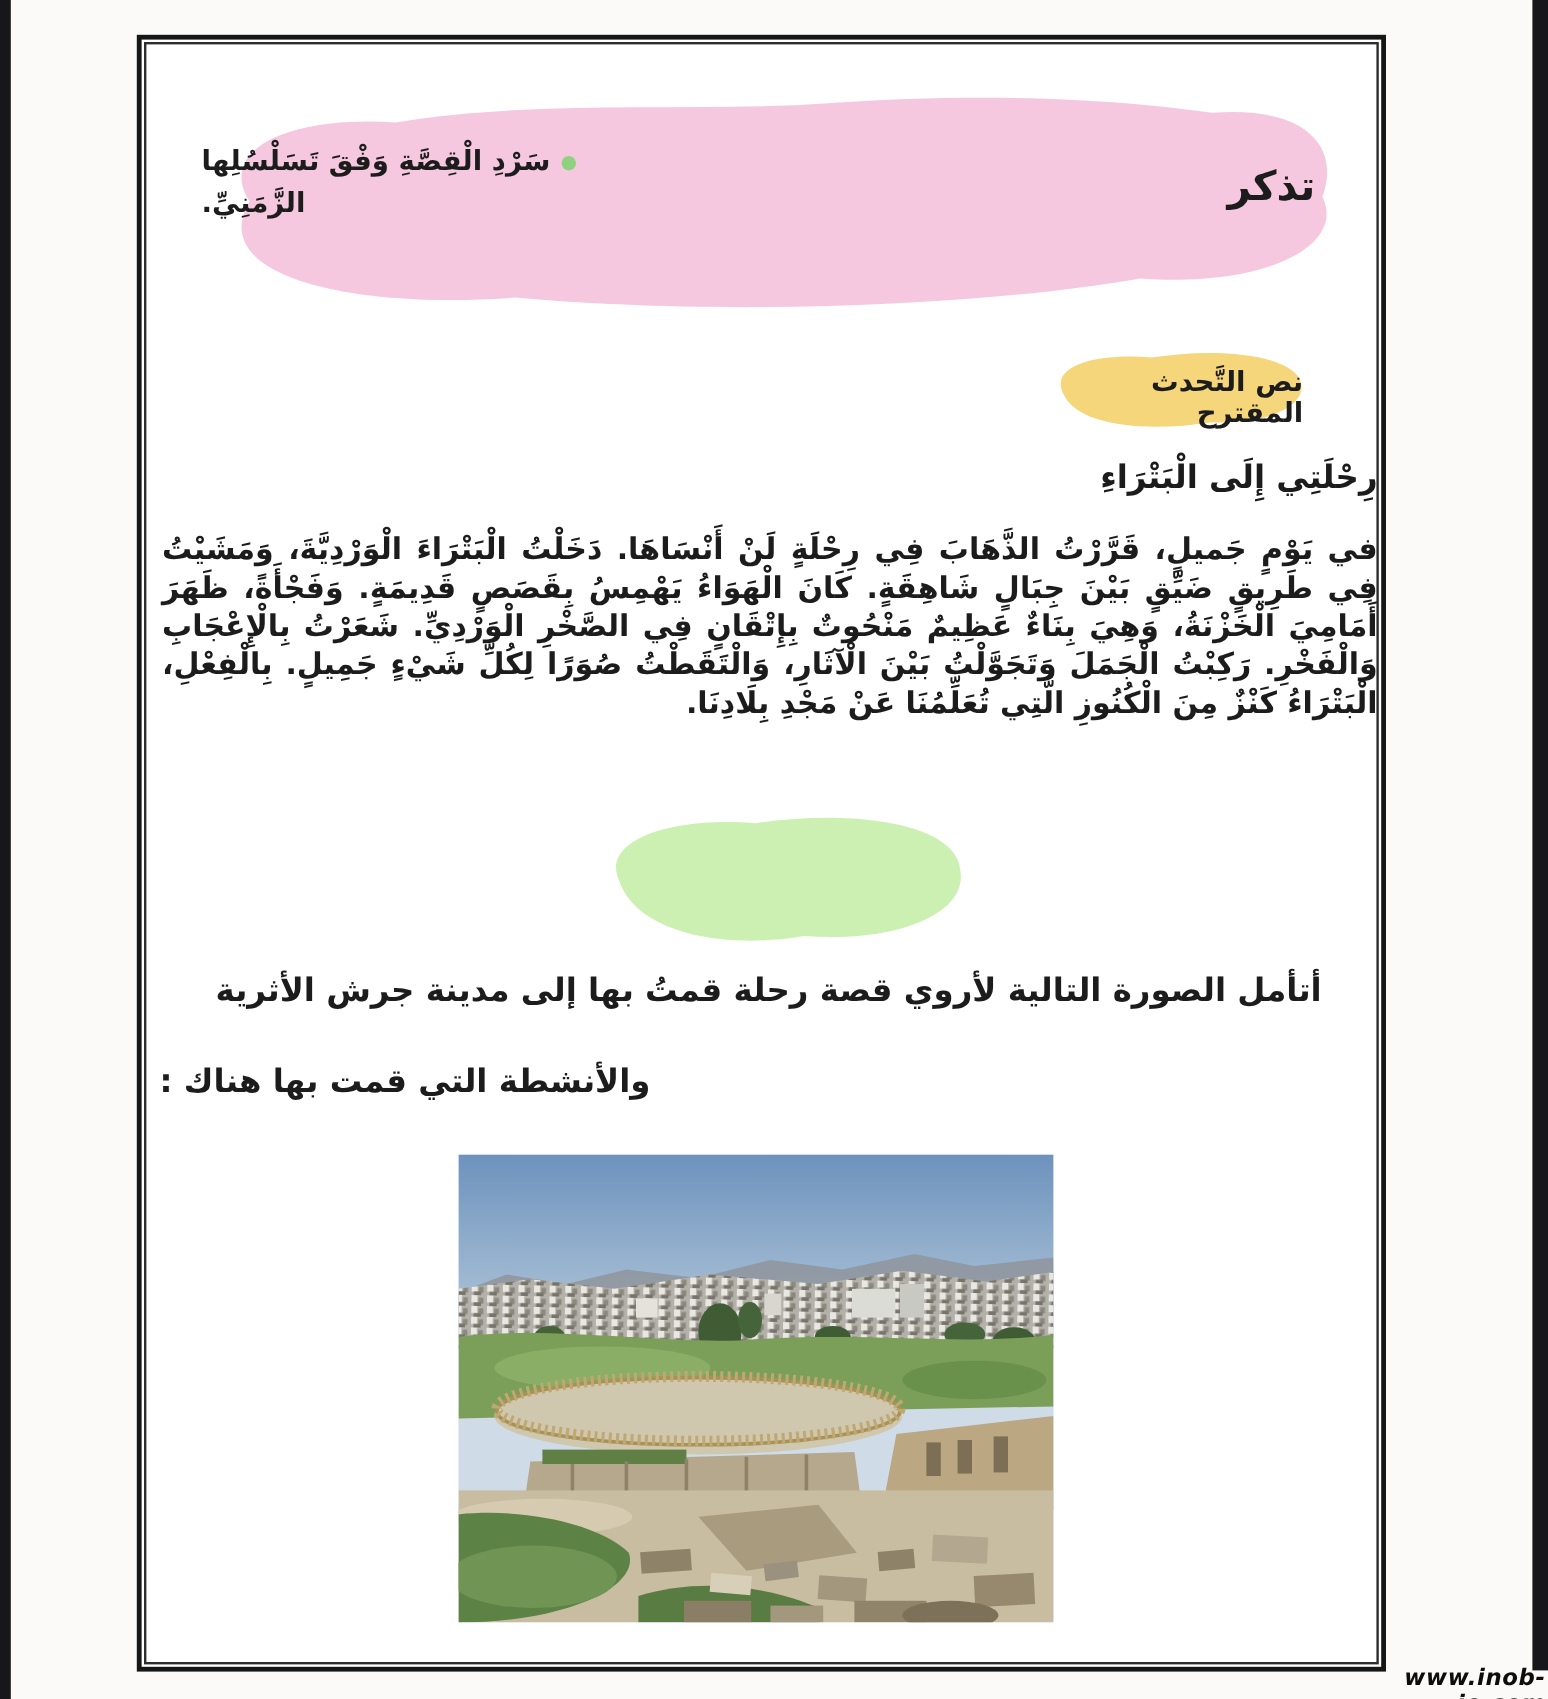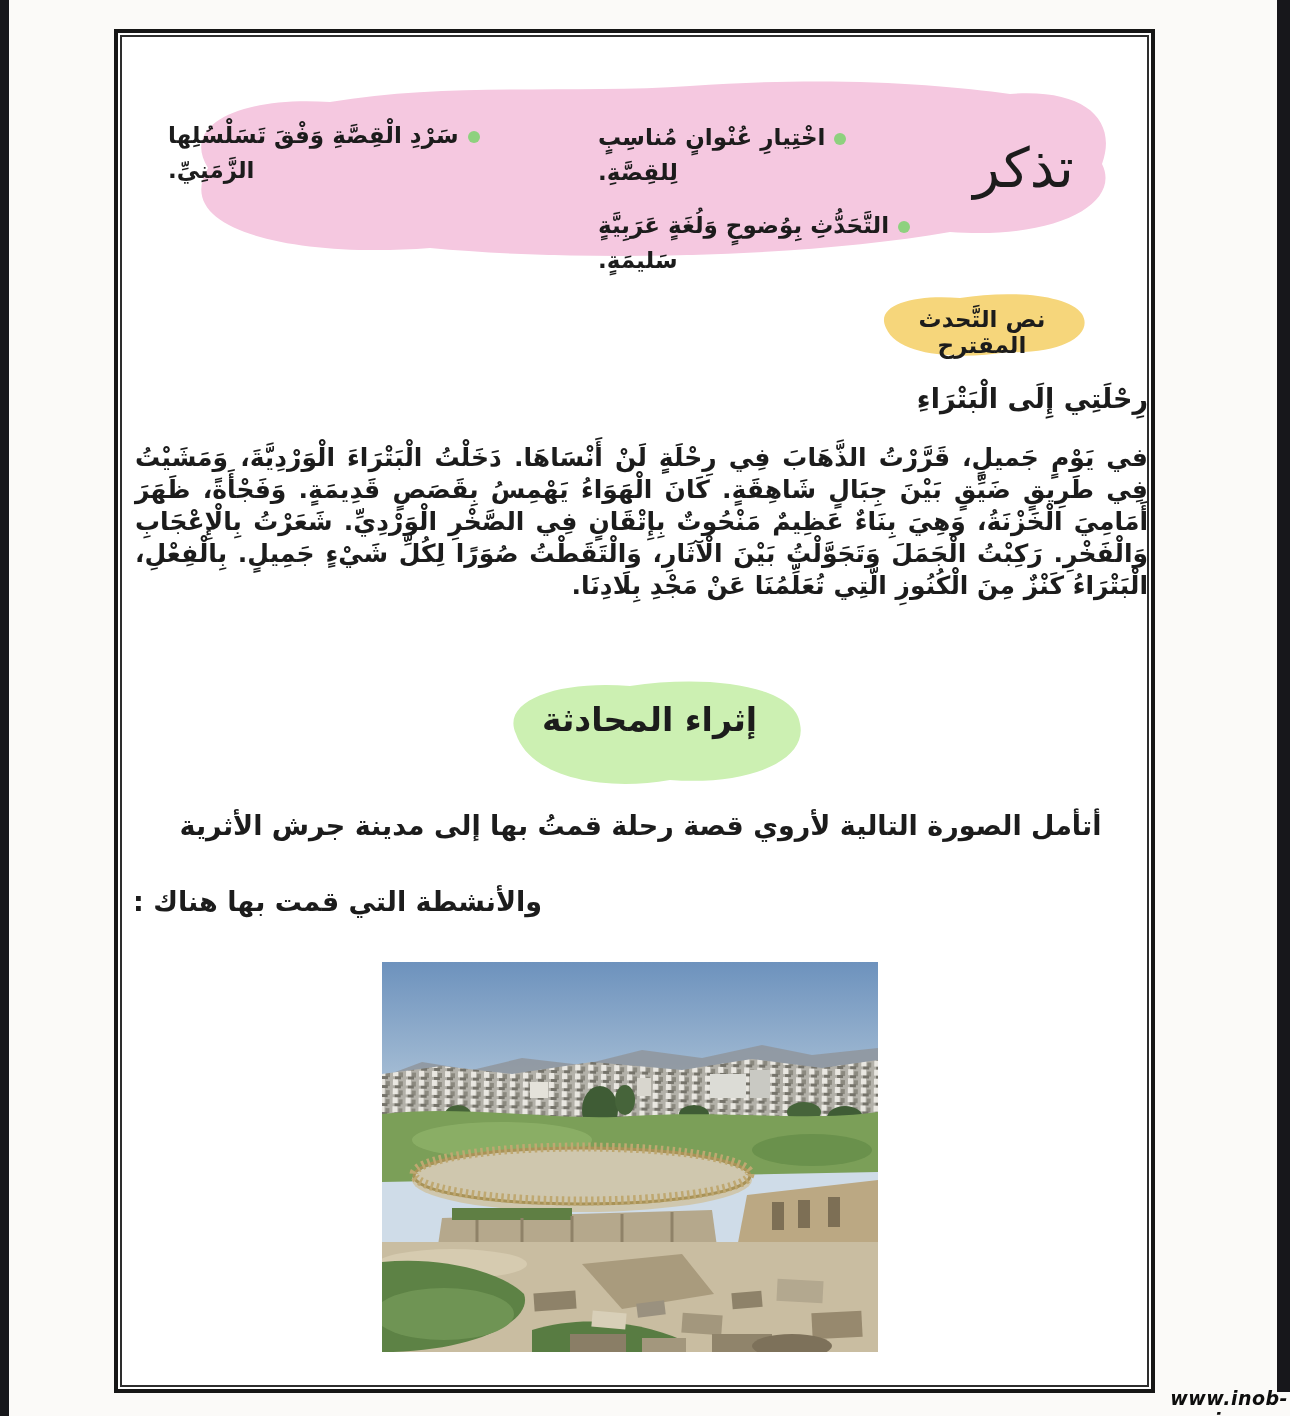--- a/index.html
+++ b/index.html
@@ -15,34 +15,34 @@
   .frame{
     position:absolute;left:114px;top:29px;width:1041px;height:1364px;
     border:4px solid #161616;box-sizing:border-box;padding:2px;background:#ffffff;
   }
   .frame-inner{border:2px solid #2e2e2e;width:100%;height:100%;box-sizing:border-box;}
 
   .blob-svg{position:absolute;pointer-events:none;}
 
   
   .remember-title{
-    position:absolute;left:966px;top:136px;width:115px;text-align:center;
-    font-size:55px;font-weight:normal;direction:rtl;
+    position:absolute;left:1002px;top:136px;width:115px;text-align:center;
+    font-size:34px;font-weight:bold;direction:rtl;
   }
   .bullet-col{position:absolute;direction:rtl;text-align:left;}
   .bullet-col.col-right{left:598px;top:120px;width:315px;}
   .bullet-col.col-left{left:168px;top:118px;width:395px;}
   .bullet-item{display:block;margin-bottom:19px;font-size:23px;font-weight:bold;line-height:1.5;}
   .dot{
     display:inline-block;width:12px;height:12px;border-radius:50%;
     background:#8ed17e;margin-left:9px;vertical-align:middle;
   }
 
   .suggested-label{
-    position:absolute;left:878px;top:306px;width:208px;text-align:center;
+    position:absolute;left:878px;top:306px;width:208px;
     font-size:23px;font-weight:bold;direction:rtl;
   }
 
   .doc-title{
     position:absolute;left:133px;top:383px;width:1015px;text-align:right;
     font-size:27px;font-weight:bold;direction:rtl;
   }
 
   .doc-paragraph{
     position:absolute;left:135px;top:442px;width:1013px;
@@ -88,44 +88,39 @@
   </div>
 
   <svg class="blob-svg" style="left:150px;top:72px;width:975px;height:200px" viewBox="0 0 975 200">
     <path fill="#f5c8e0" d="M58,96 C30,52 92,24 180,30 C300,10 430,22 540,14 C680,4 790,12 860,22
       C935,16 968,48 952,92 C972,132 905,168 800,160 C650,186 430,190 280,176
       C150,186 20,160 58,96 Z"></path>
   </svg>
 
   <div class="remember-title">تذكر</div>
 
-  <div class="bullet-col col-right">
-    <span class="bullet-item"><span class="dot"></span><span>اخْتِيارِ عُنْوانٍ مُناسِبٍ لِلقِصَّةِ.</span></span>
-    <span class="bullet-item"><span class="dot"></span><span>التَّحَدُّثِ بِوُضوحٍ وَلُغَةٍ عَرَبِيَّةٍ سَليمَةٍ.</span></span>
-  </div>
 
   <div class="bullet-col col-left">
     <span class="bullet-item"><span class="dot"></span><span>سَرْدِ الْقِصَّةِ وَفْقَ تَسَلْسُلِها الزَّمَنِيِّ.</span></span>
   </div>
 
   <svg class="blob-svg" style="left:868px;top:288px;width:228px;height:80px" viewBox="0 0 228 80">
     <path fill="#f6d67b" d="M18,40 C6,16 48,6 92,10 C140,2 200,6 214,26 C226,46 196,66 140,64
       C90,72 30,68 18,40 Z"></path>
   </svg>
   <div class="suggested-label">نص التَّحدث المقترح</div>
 
   <div class="doc-title">رِحْلَتِي إِلَى الْبَتْرَاءِ</div>
 
   <div class="doc-paragraph">في يَوْمٍ جَميلٍ، قَرَّرْتُ الذَّهَابَ فِي رِحْلَةٍ لَنْ أَنْسَاهَا. دَخَلْتُ الْبَتْرَاءَ الْوَرْدِيَّةَ، وَمَشَيْتُ فِي طَرِيقٍ ضَيِّقٍ بَيْنَ جِبَالٍ شَاهِقَةٍ. كَانَ الْهَوَاءُ يَهْمِسُ بِقَصَصٍ قَدِيمَةٍ. وَفَجْأَةً، ظَهَرَ أَمَامِيَ الْخَزْنَةُ، وَهِيَ بِنَاءٌ عَظِيمٌ مَنْحُوتٌ بِإِتْقَانٍ فِي الصَّخْرِ الْوَرْدِيِّ. شَعَرْتُ بِالْإِعْجَابِ وَالْفَخْرِ. رَكِبْتُ الْجَمَلَ وَتَجَوَّلْتُ بَيْنَ الْآثَارِ، وَالْتَقَطْتُ صُوَرًا لِكُلِّ شَيْءٍ جَمِيلٍ. بِالْفِعْلِ، الْبَتْرَاءُ كَنْزٌ مِنَ الْكُنُوزِ الَّتِي تُعَلِّمُنَا عَنْ مَجْدِ بِلَادِنَا.</div>
 
   <svg class="blob-svg" style="left:490px;top:672px;width:320px;height:125px" viewBox="0 0 320 125">
     <path fill="#ccf0b2" d="M26,62 C10,28 70,8 140,14 C220,2 306,14 310,52 C318,88 260,114 180,108
       C110,120 40,104 26,62 Z"></path>
   </svg>
-  <div class="enrich-heading">إثراء المحادثة</div>
 
   <div class="enrich-line1">أتأمل الصورة التالية لأروي قصة رحلة قمتُ بها إلى مدينة جرش الأثرية</div>
   <div class="enrich-line2">والأنشطة التي قمت بها هناك :</div>
 
   <div class="photo">
     <svg viewBox="0 0 496 390" preserveAspectRatio="none">
       <defs>
         <linearGradient id="sky" x1="0" y1="0" x2="0" y2="1">
           <stop offset="0" stop-color="#6d92bd"></stop>
           <stop offset="0.75" stop-color="#a9c0d6"></stop>

